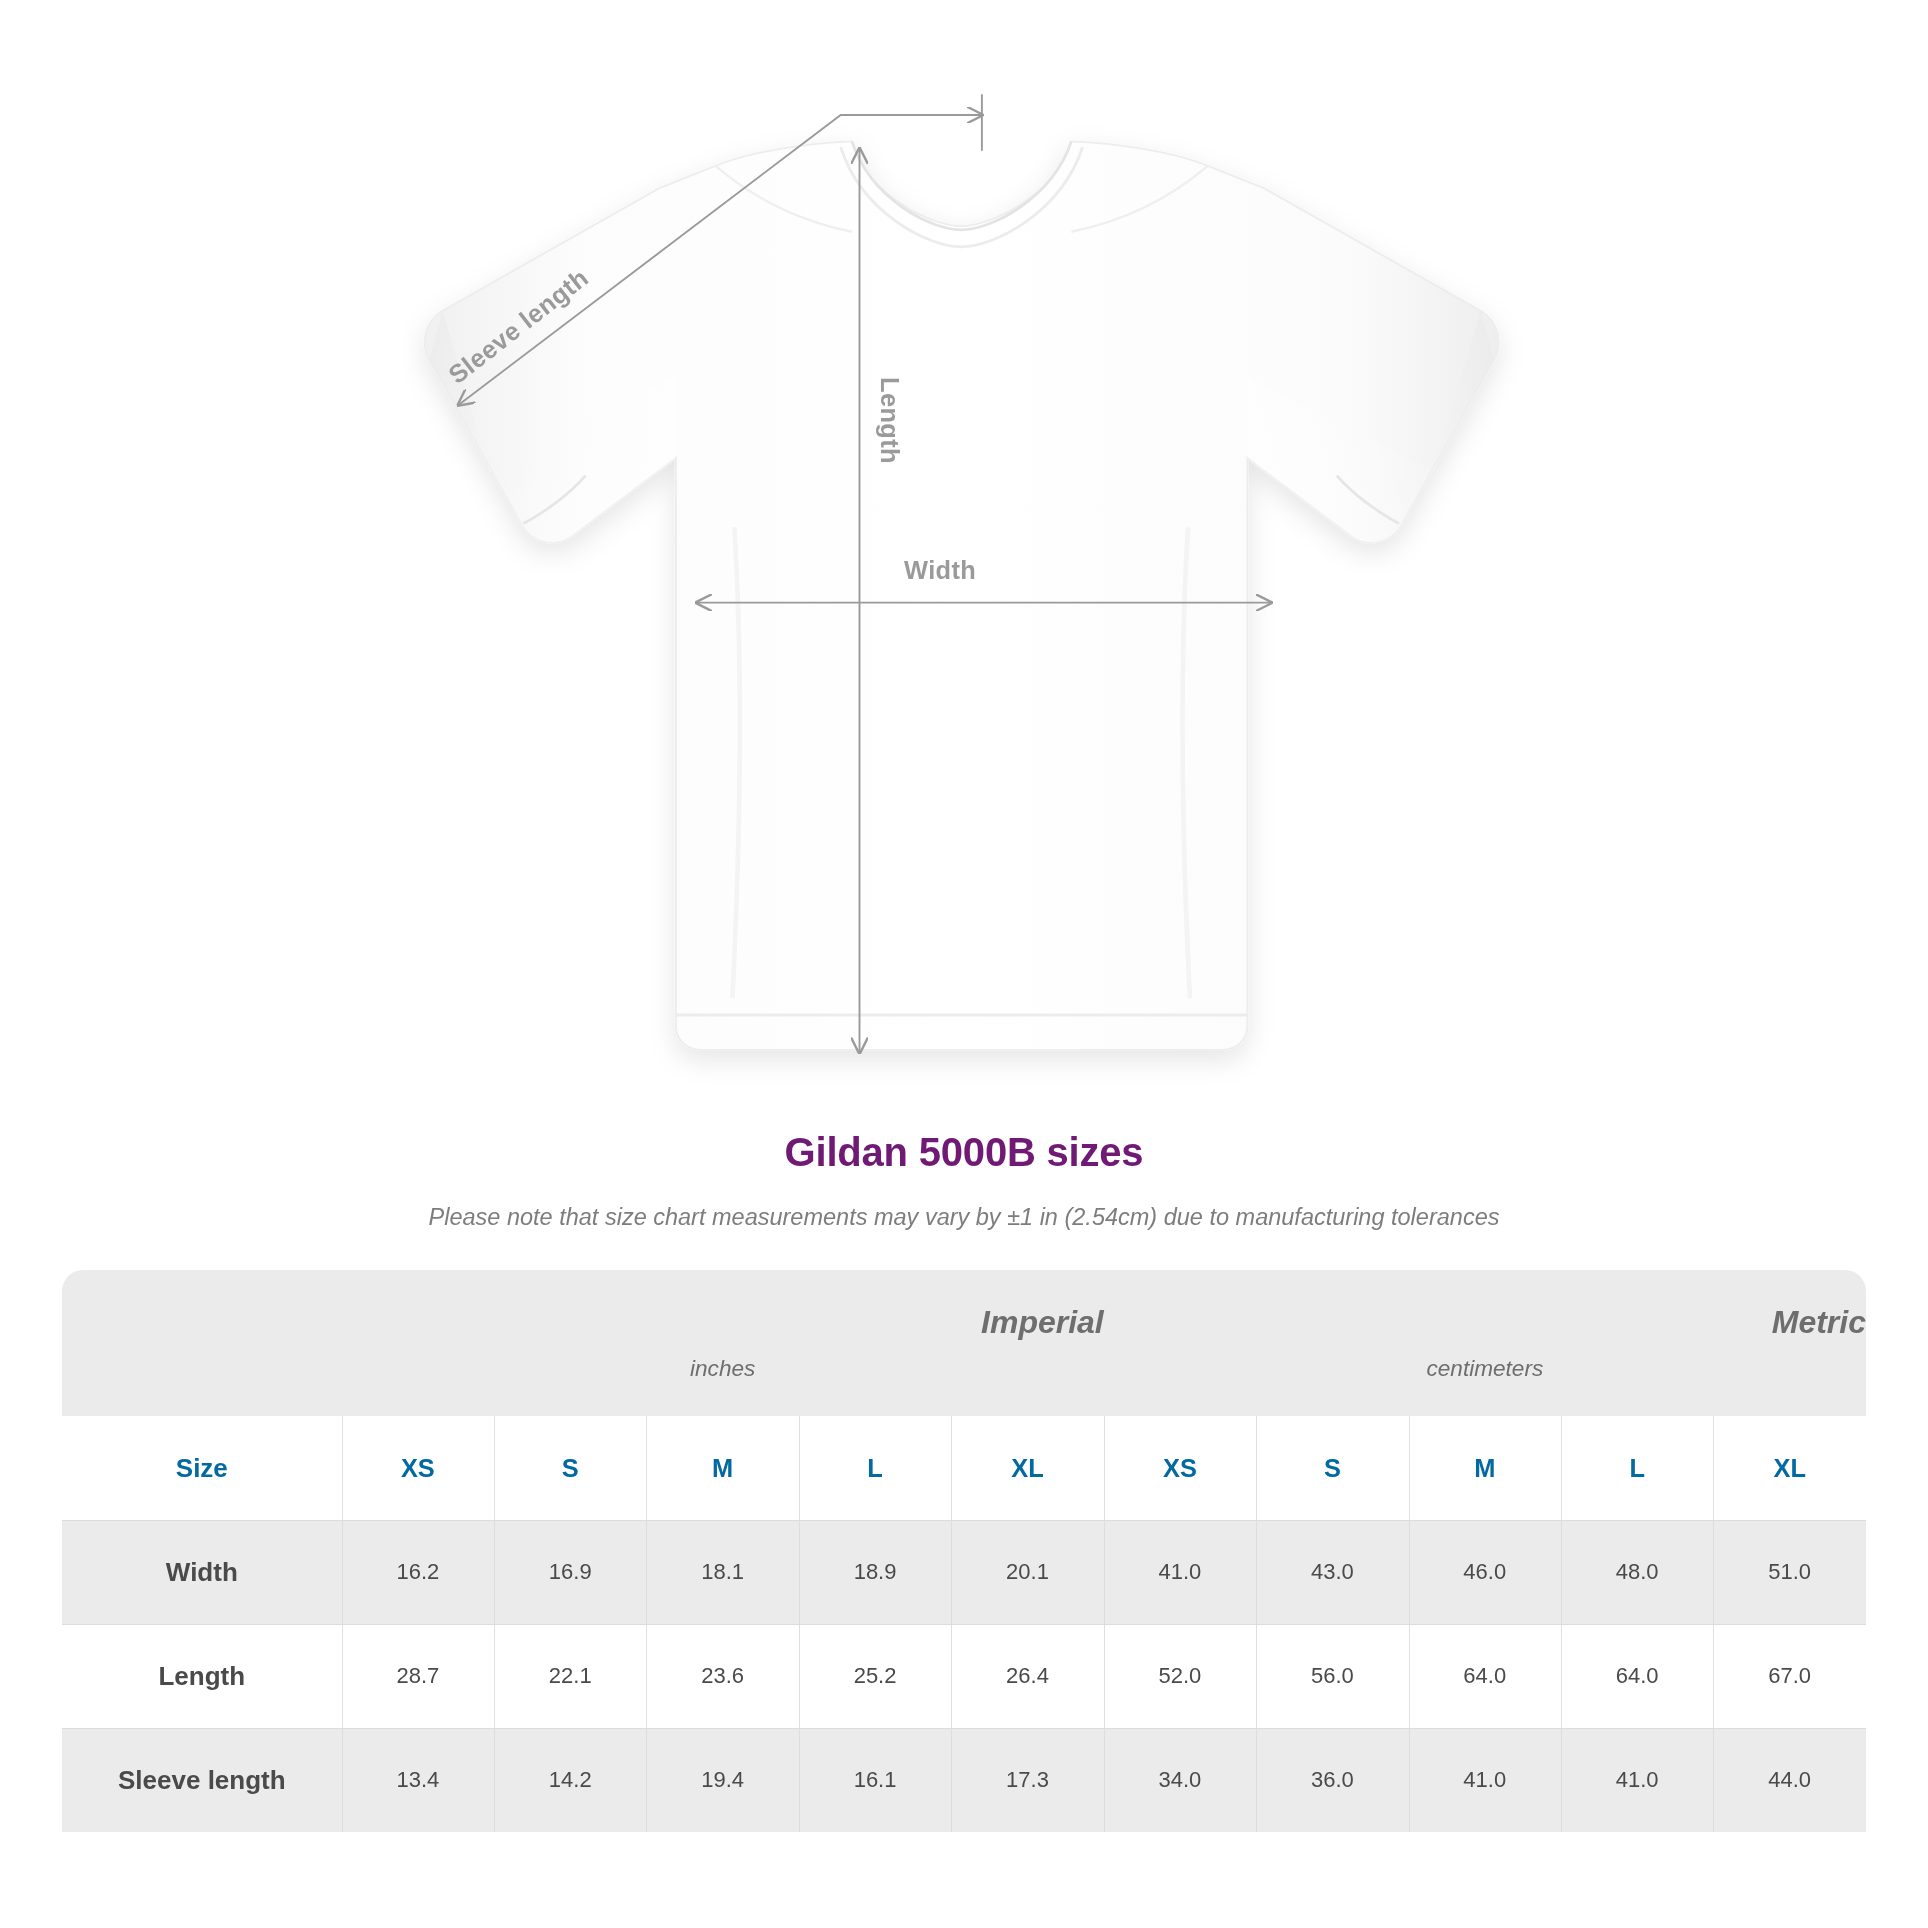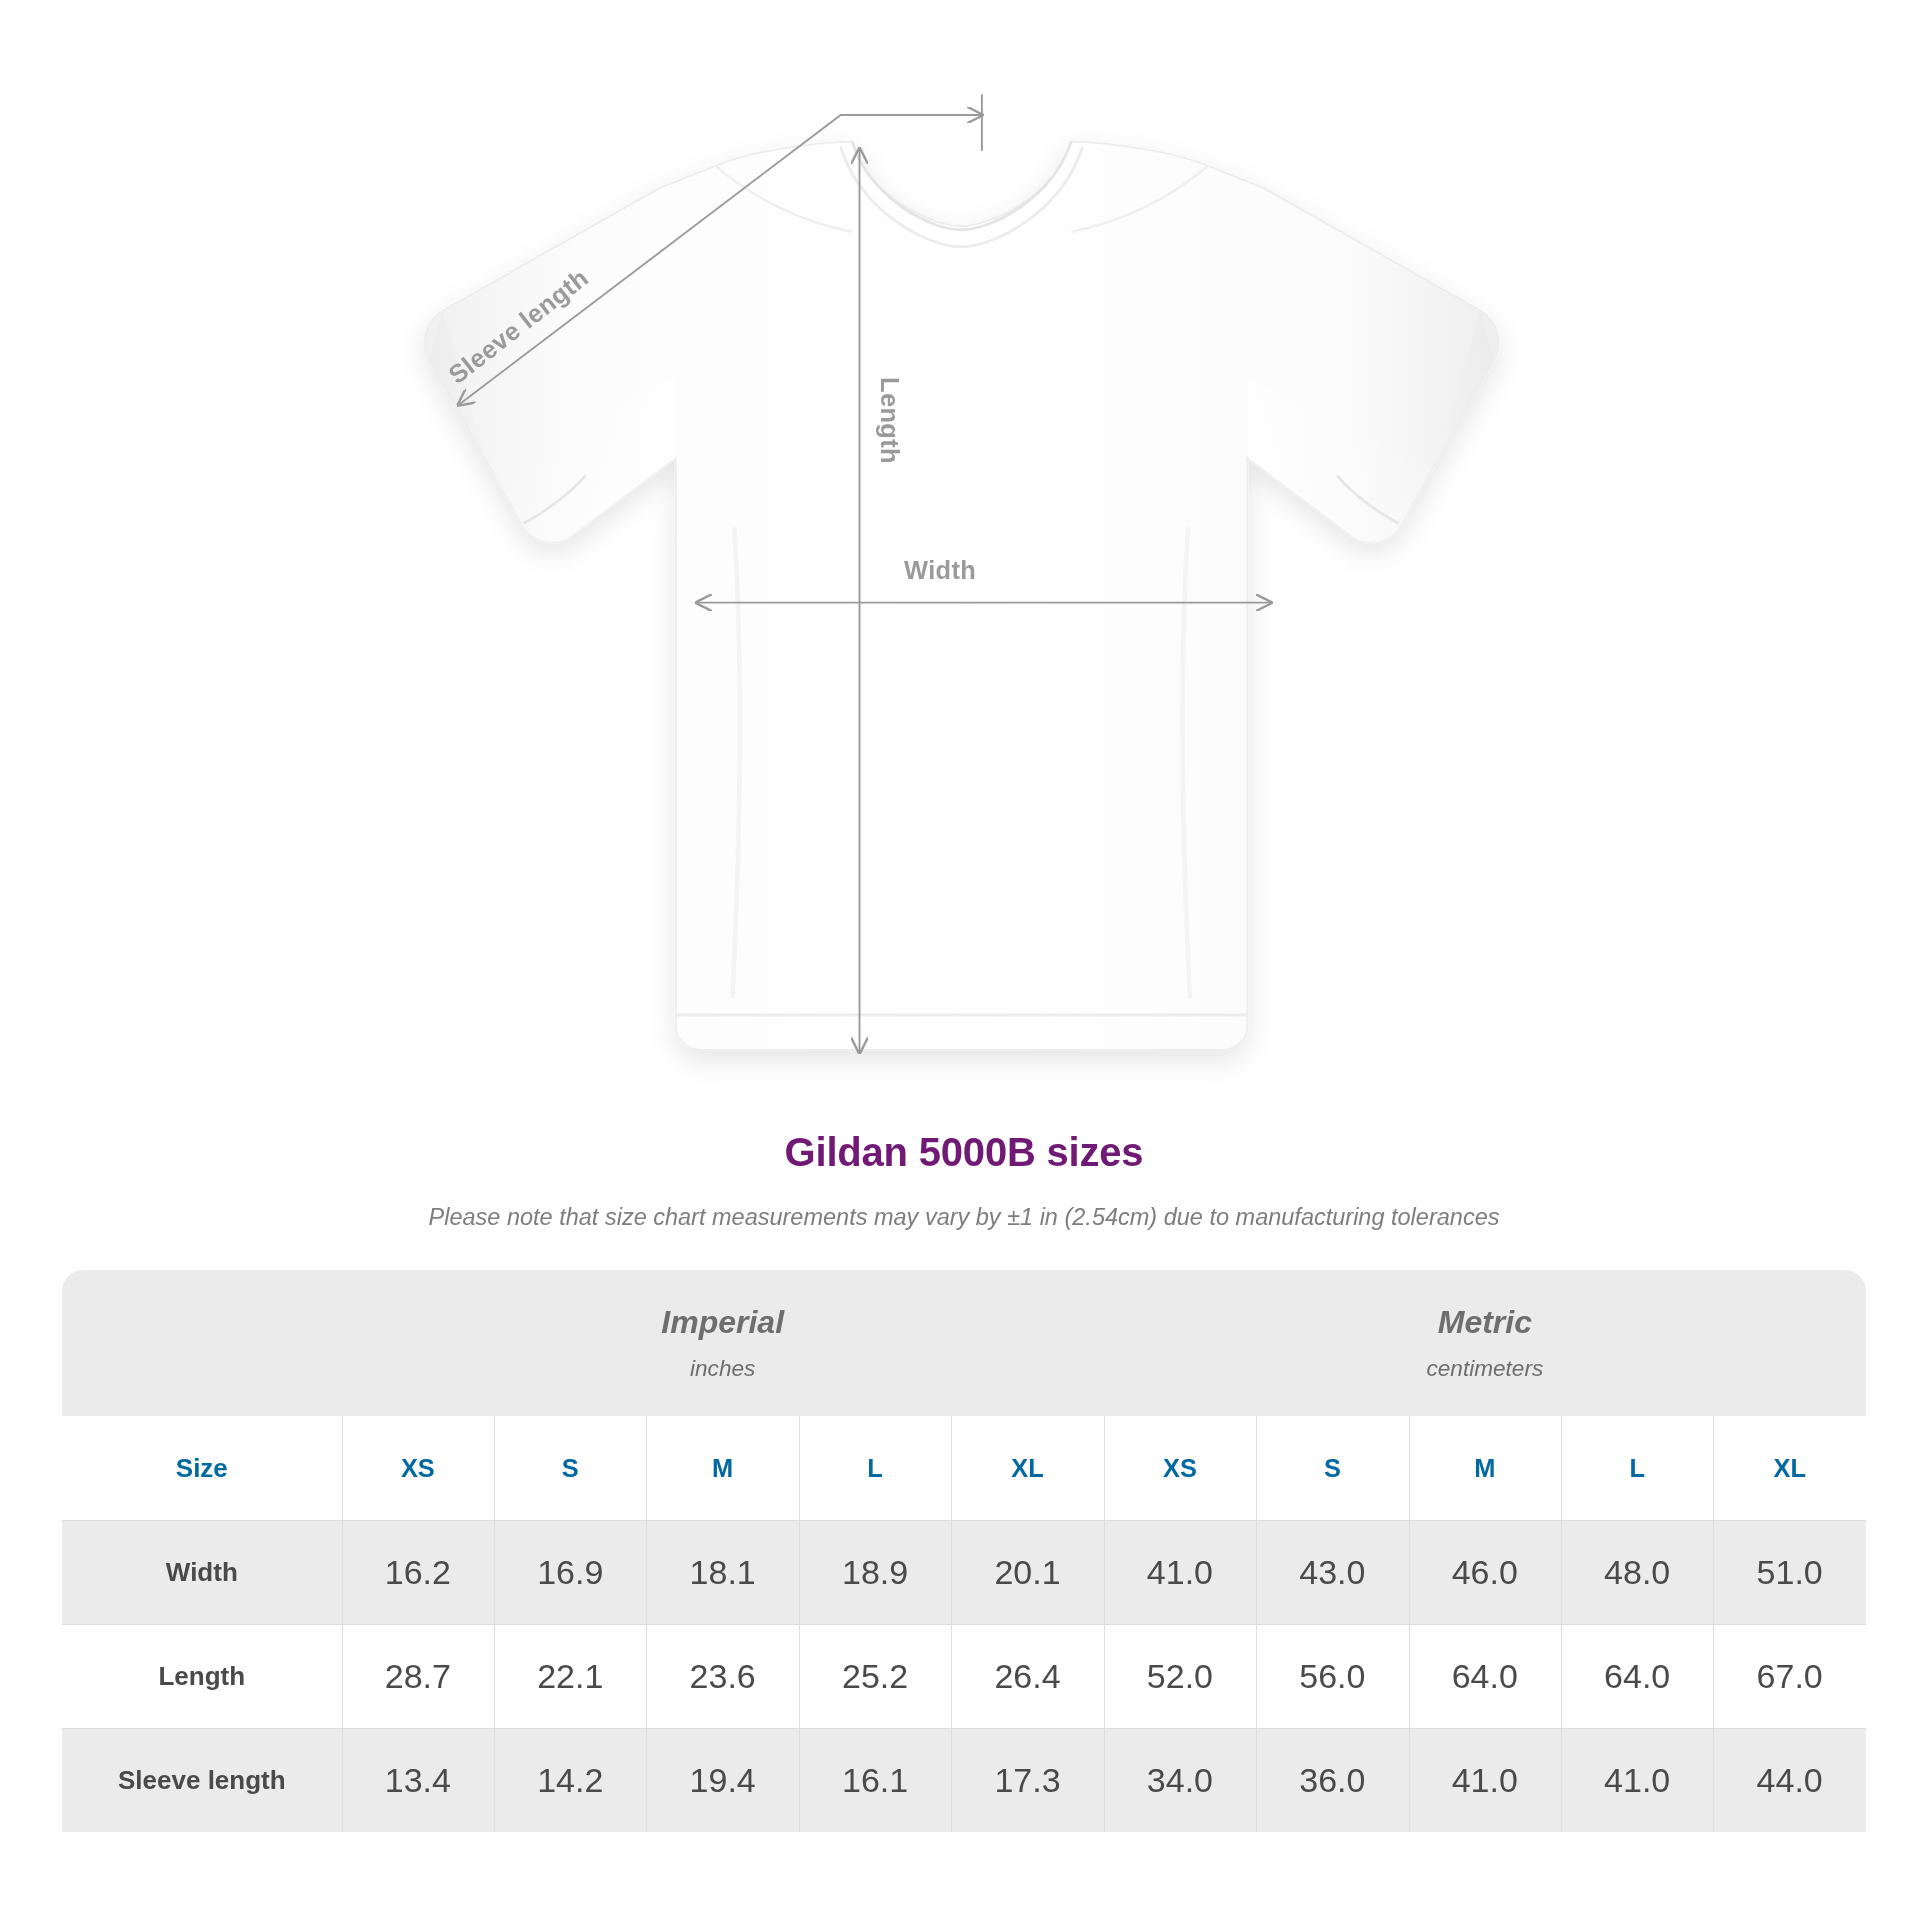--- a/index.html
+++ b/index.html
@@ -93,20 +93,21 @@
     padding: 0;
   }
   .unit-head td.first { border-top-left-radius: 21px; }
   .unit-head td.last  { border-top-right-radius: 21px; }
 
   .unit-name {
     font-size: 32px;
     font-weight: bold;
     font-style: italic;
     color: #6e6e6e;
+    text-align: right;
   }
   .unit-sub {
     font-size: 22.6px;
     font-style: italic;
     color: #6e6e6e;
     margin-top: 15px;
   }
 
   .size-head td {
     background: #ffffff;
@@ -120,21 +121,21 @@
   }
 
   tr.band-grey td {
     background: #ebebeb;
   }
   tr.band-white td {
     background: #ffffff;
   }
   tbody tr td {
     height: 102px;
-    font-size: 34px;
+    font-size: 22px;
     color: #4a4a4a;
   }
   tbody tr td.rowlabel {
     font-weight: bold;
     font-size: 26px;
     color: #4a4a4a;
   }
   tbody tr.last-row td.first { border-bottom-left-radius: 0; }
 
   

